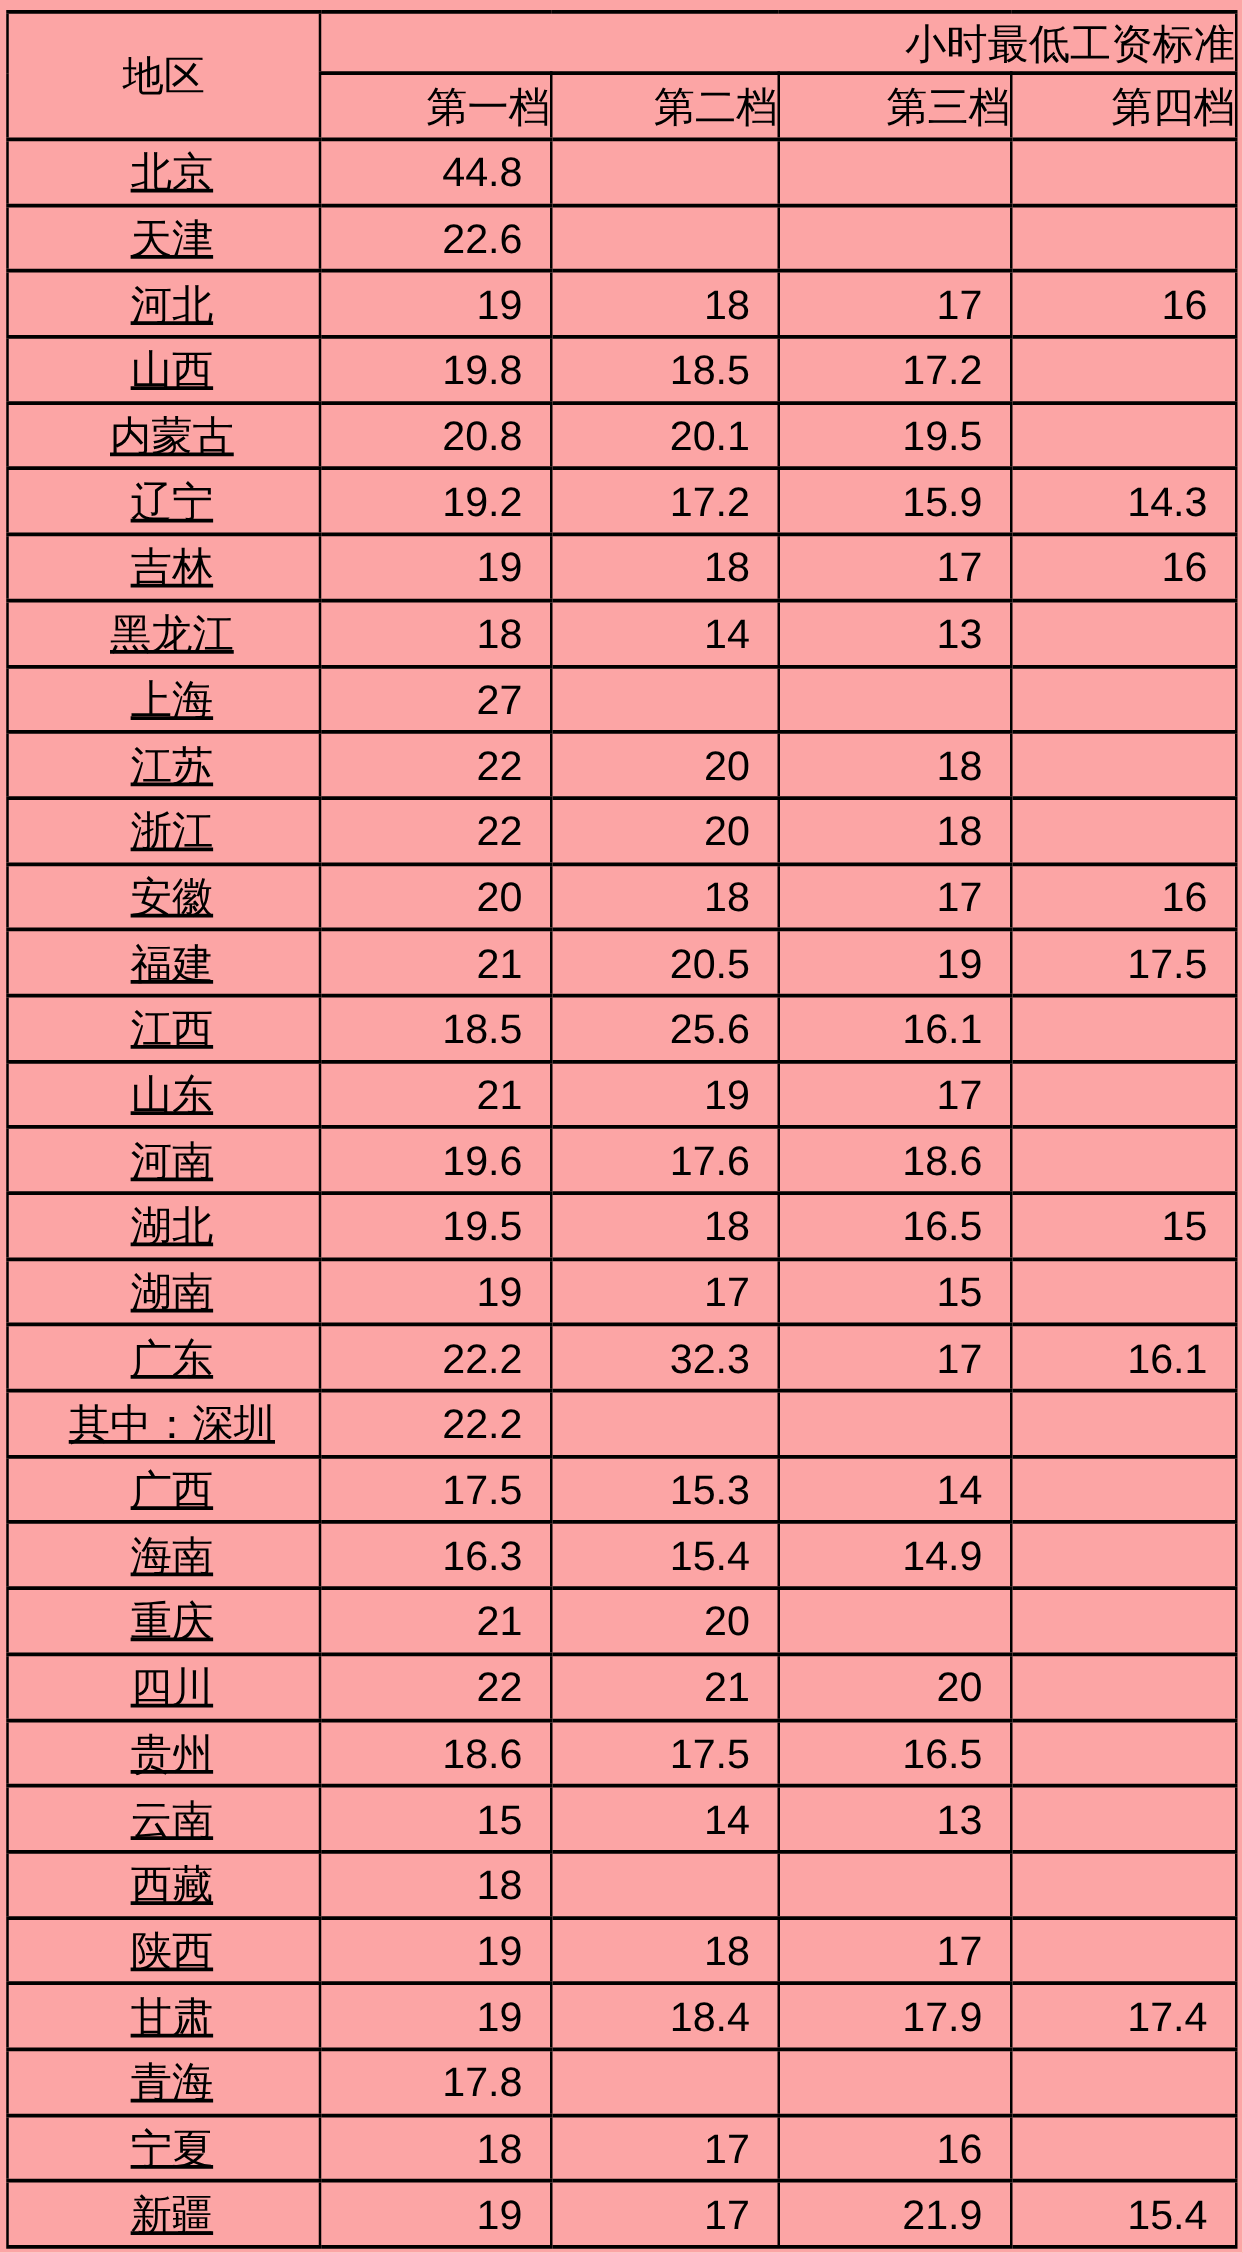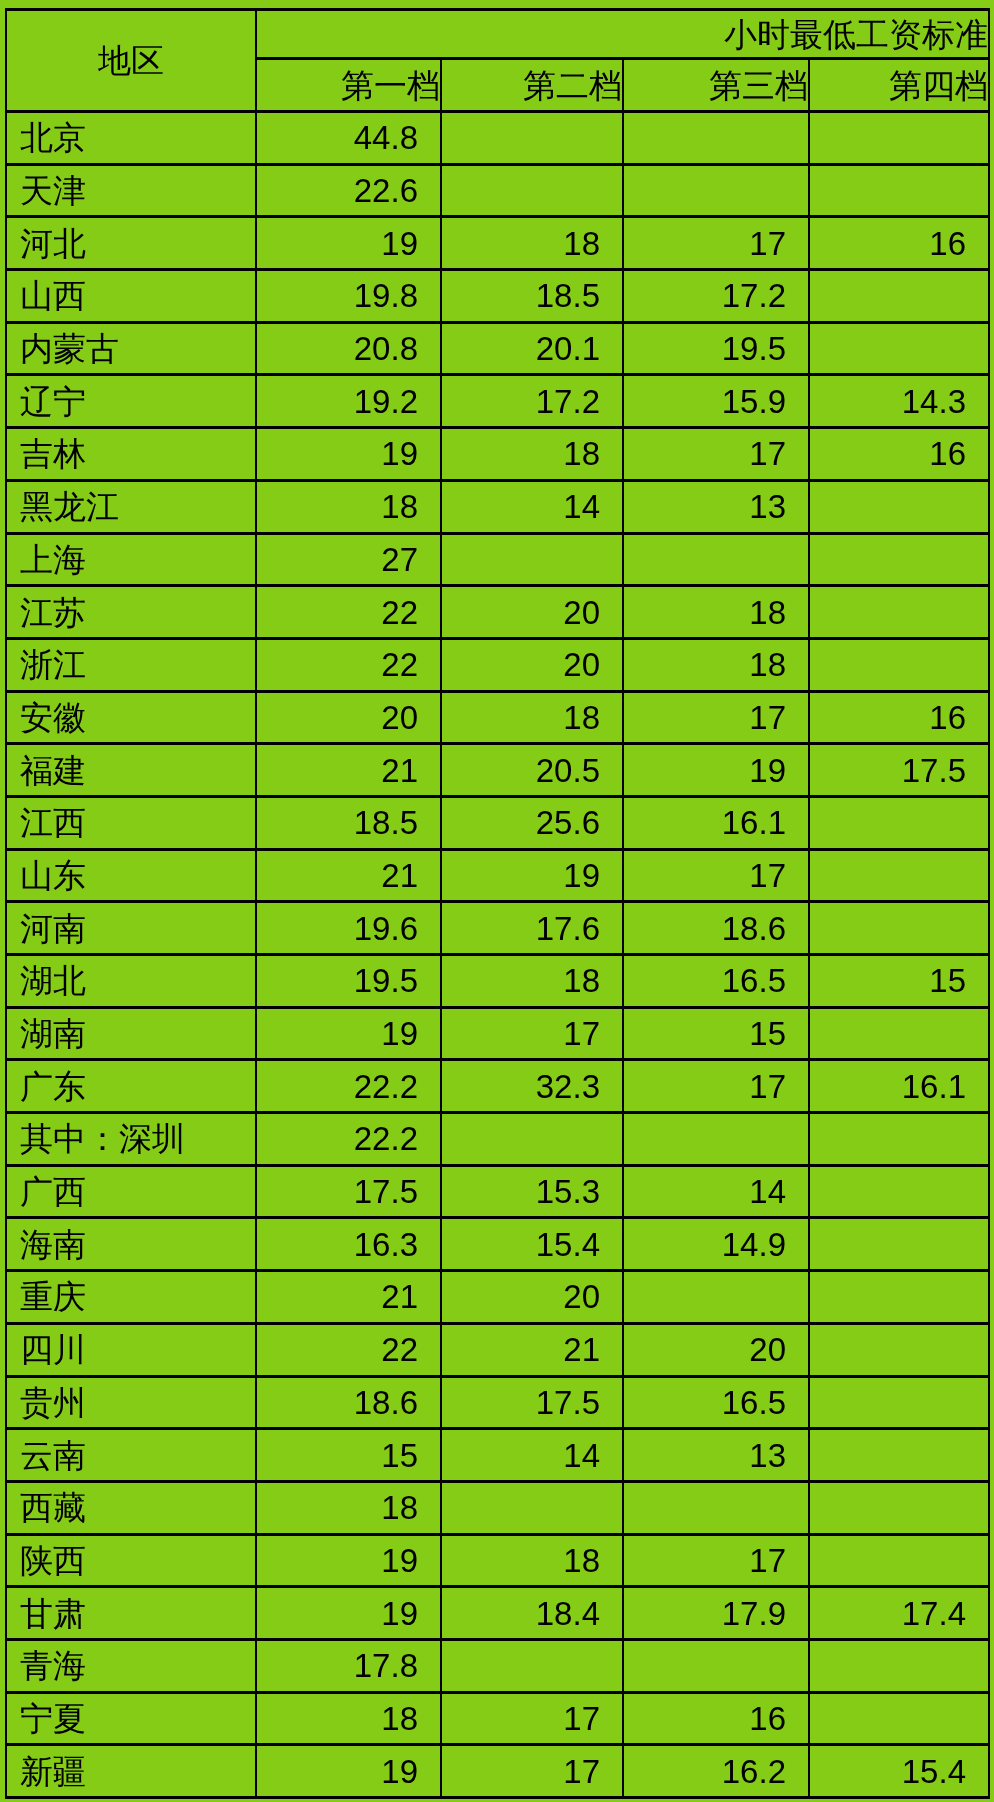--- a/index.html
+++ b/index.html
@@ -6,21 +6,21 @@
   html, body {
     margin: 0;
     padding: 0;
     background: #ffffff;
     width: 994px;
     font-family: "Liberation Sans", "DejaVu Sans", sans-serif;
   }
   .page {
     width: 994px;
     height: 1802px;
-    background: #84cc16;
+    background: #fca5a5;
     padding: 8px 6px 7px 5px;
   }
   table.wage-table {
     border-collapse: collapse;
     table-layout: fixed;
     width: 983px;
     color: #000000;
   }
   .wage-table col.c-region { width: 250px; }
   .wage-table col.c-t1 { width: 185px; }
@@ -47,23 +47,24 @@
   .wage-table th.region-header {
     text-align: center;
     vertical-align: middle;
   }
   .wage-table th.group-header,
   .wage-table th.tier-header {
     text-align: right;
     vertical-align: middle;
   }
   .wage-table td.region {
-    text-align: left;
+    text-align: center;
     vertical-align: middle;
     padding-left: 13px;
+    text-decoration: underline;
   }
   .wage-table td.val {
     text-align: right;
     vertical-align: middle;
     padding-right: 22px;
   }
 </style>
 </head>
 <body>
 
@@ -303,18 +304,18 @@
           <td class="region">宁夏</td>
           <td class="val">18</td>
           <td class="val">17</td>
           <td class="val">16</td>
           <td class="val"></td>
         </tr>
         <tr>
           <td class="region">新疆</td>
           <td class="val">19</td>
           <td class="val">17</td>
-          <td class="val">16.2</td>
+          <td class="val">21.9</td>
           <td class="val">15.4</td>
         </tr>
       </tbody>
   </table>
 </div>
 
 </body></html>

